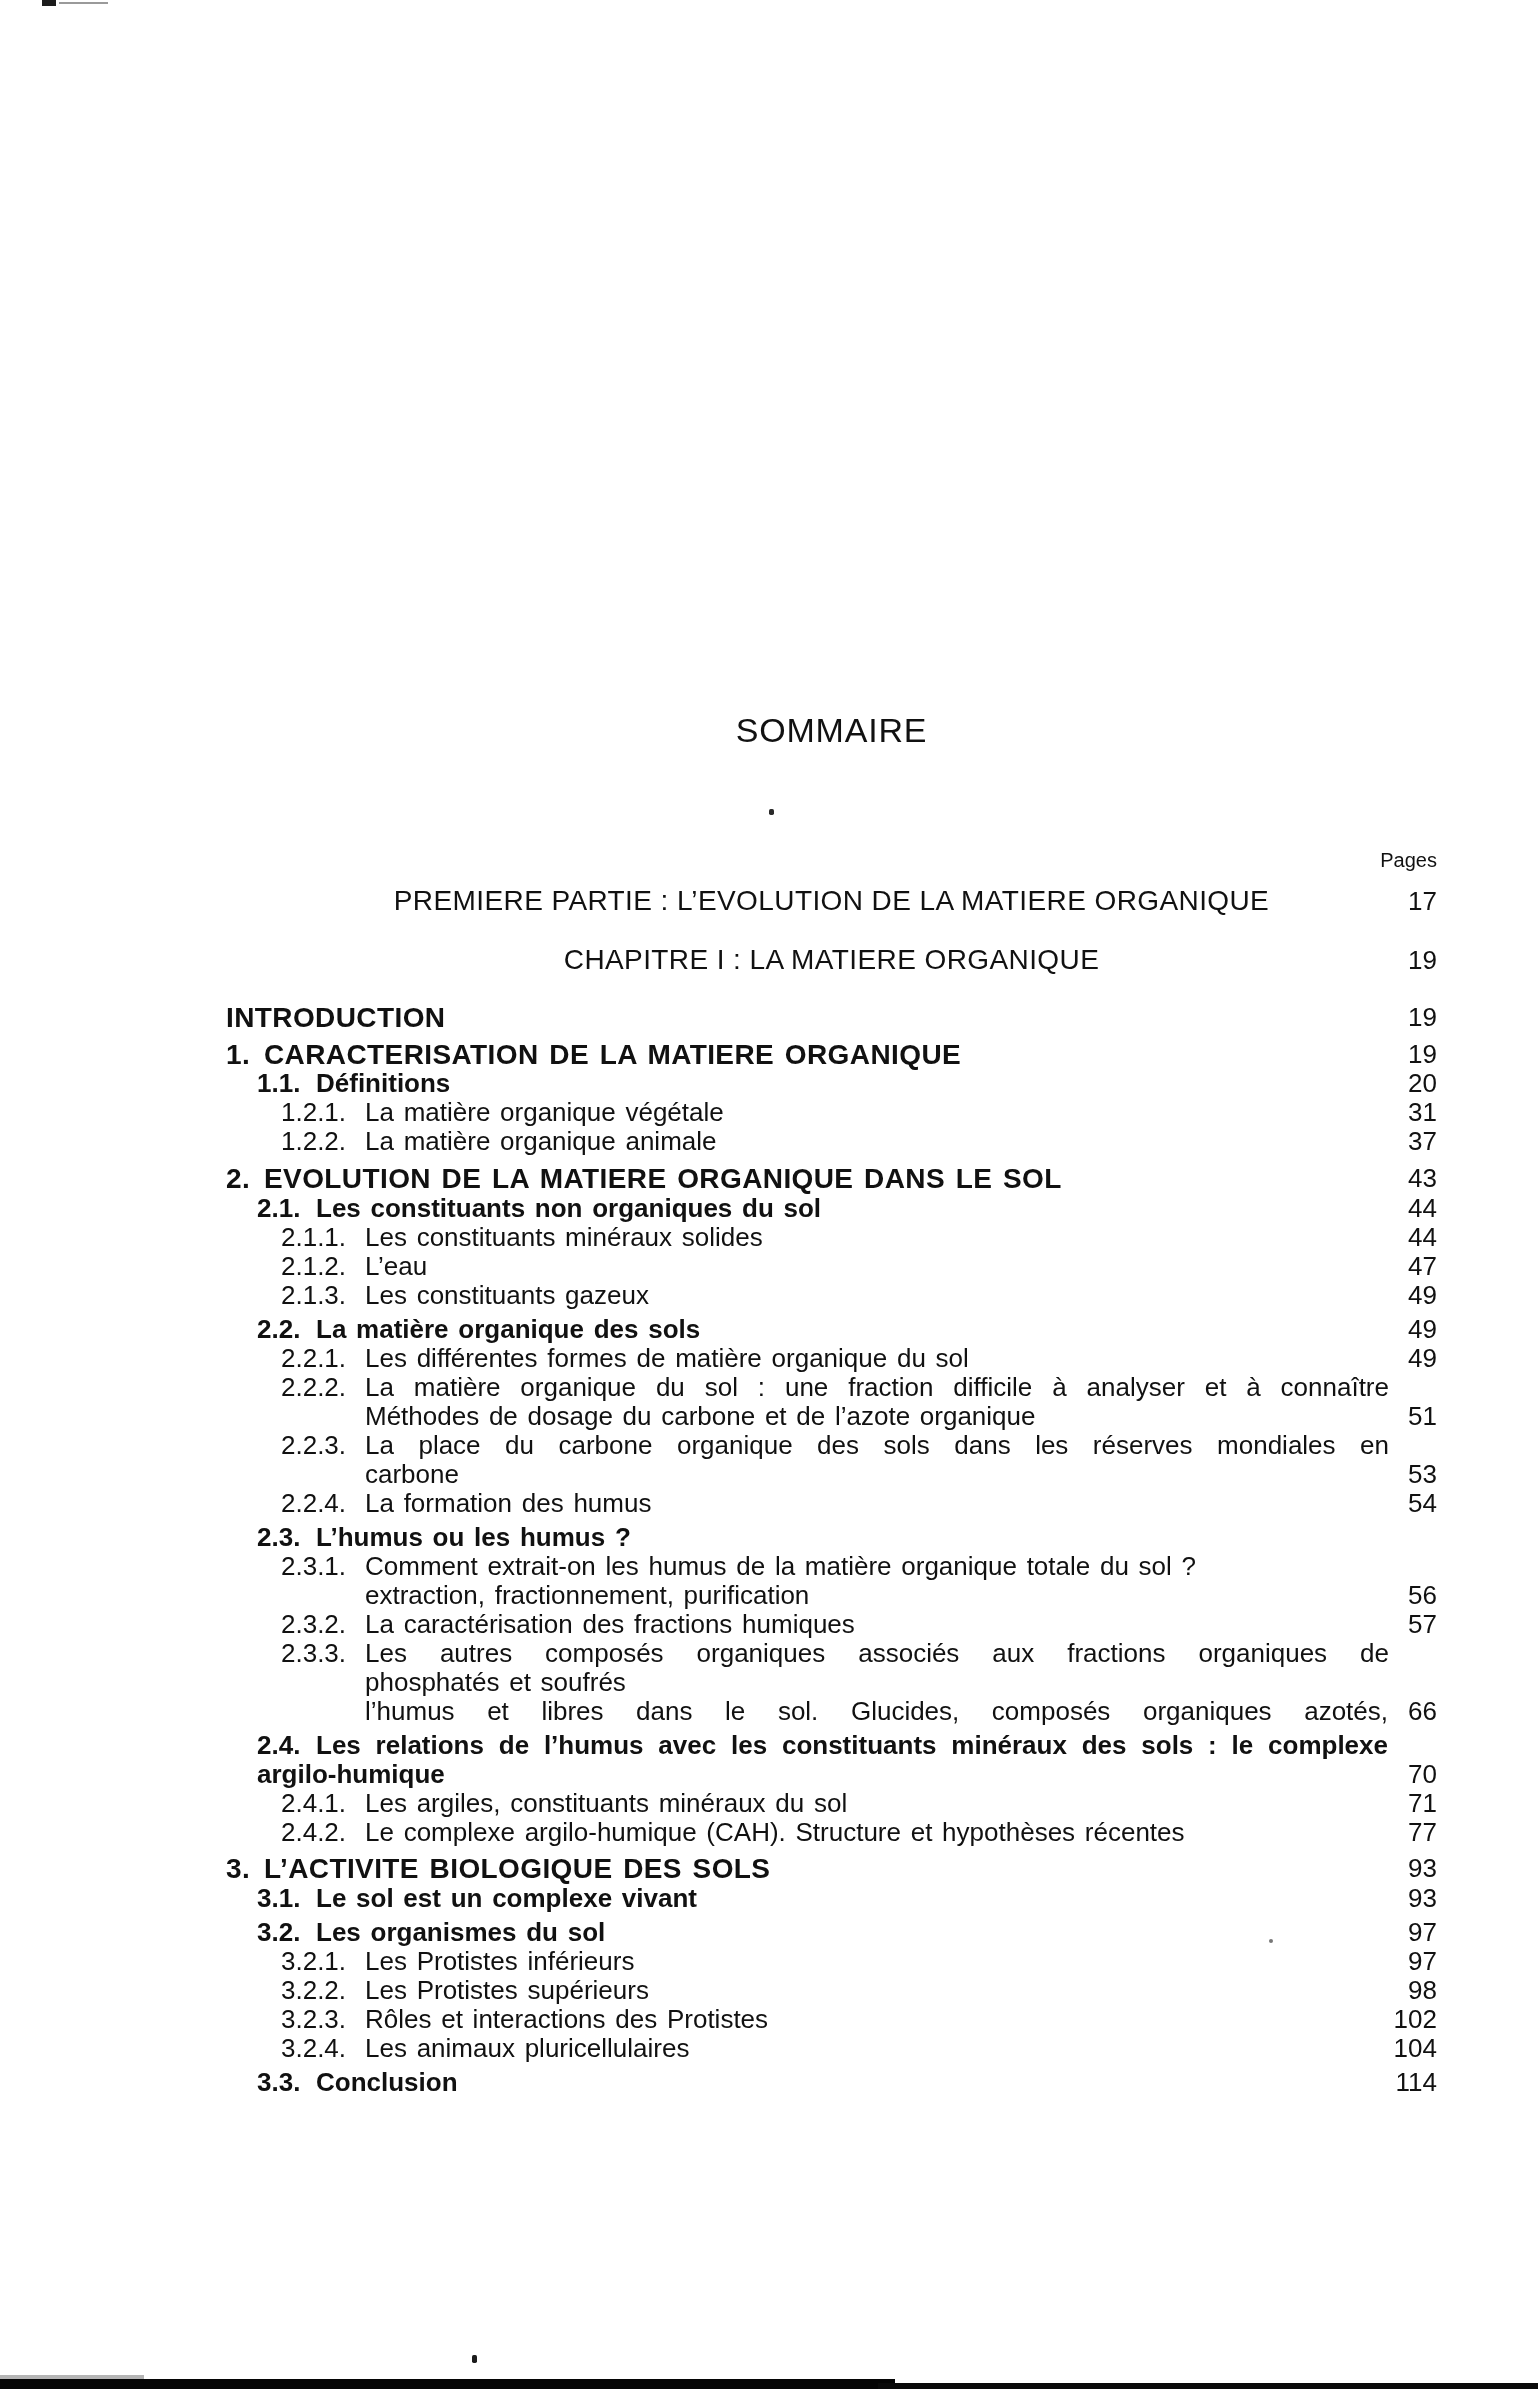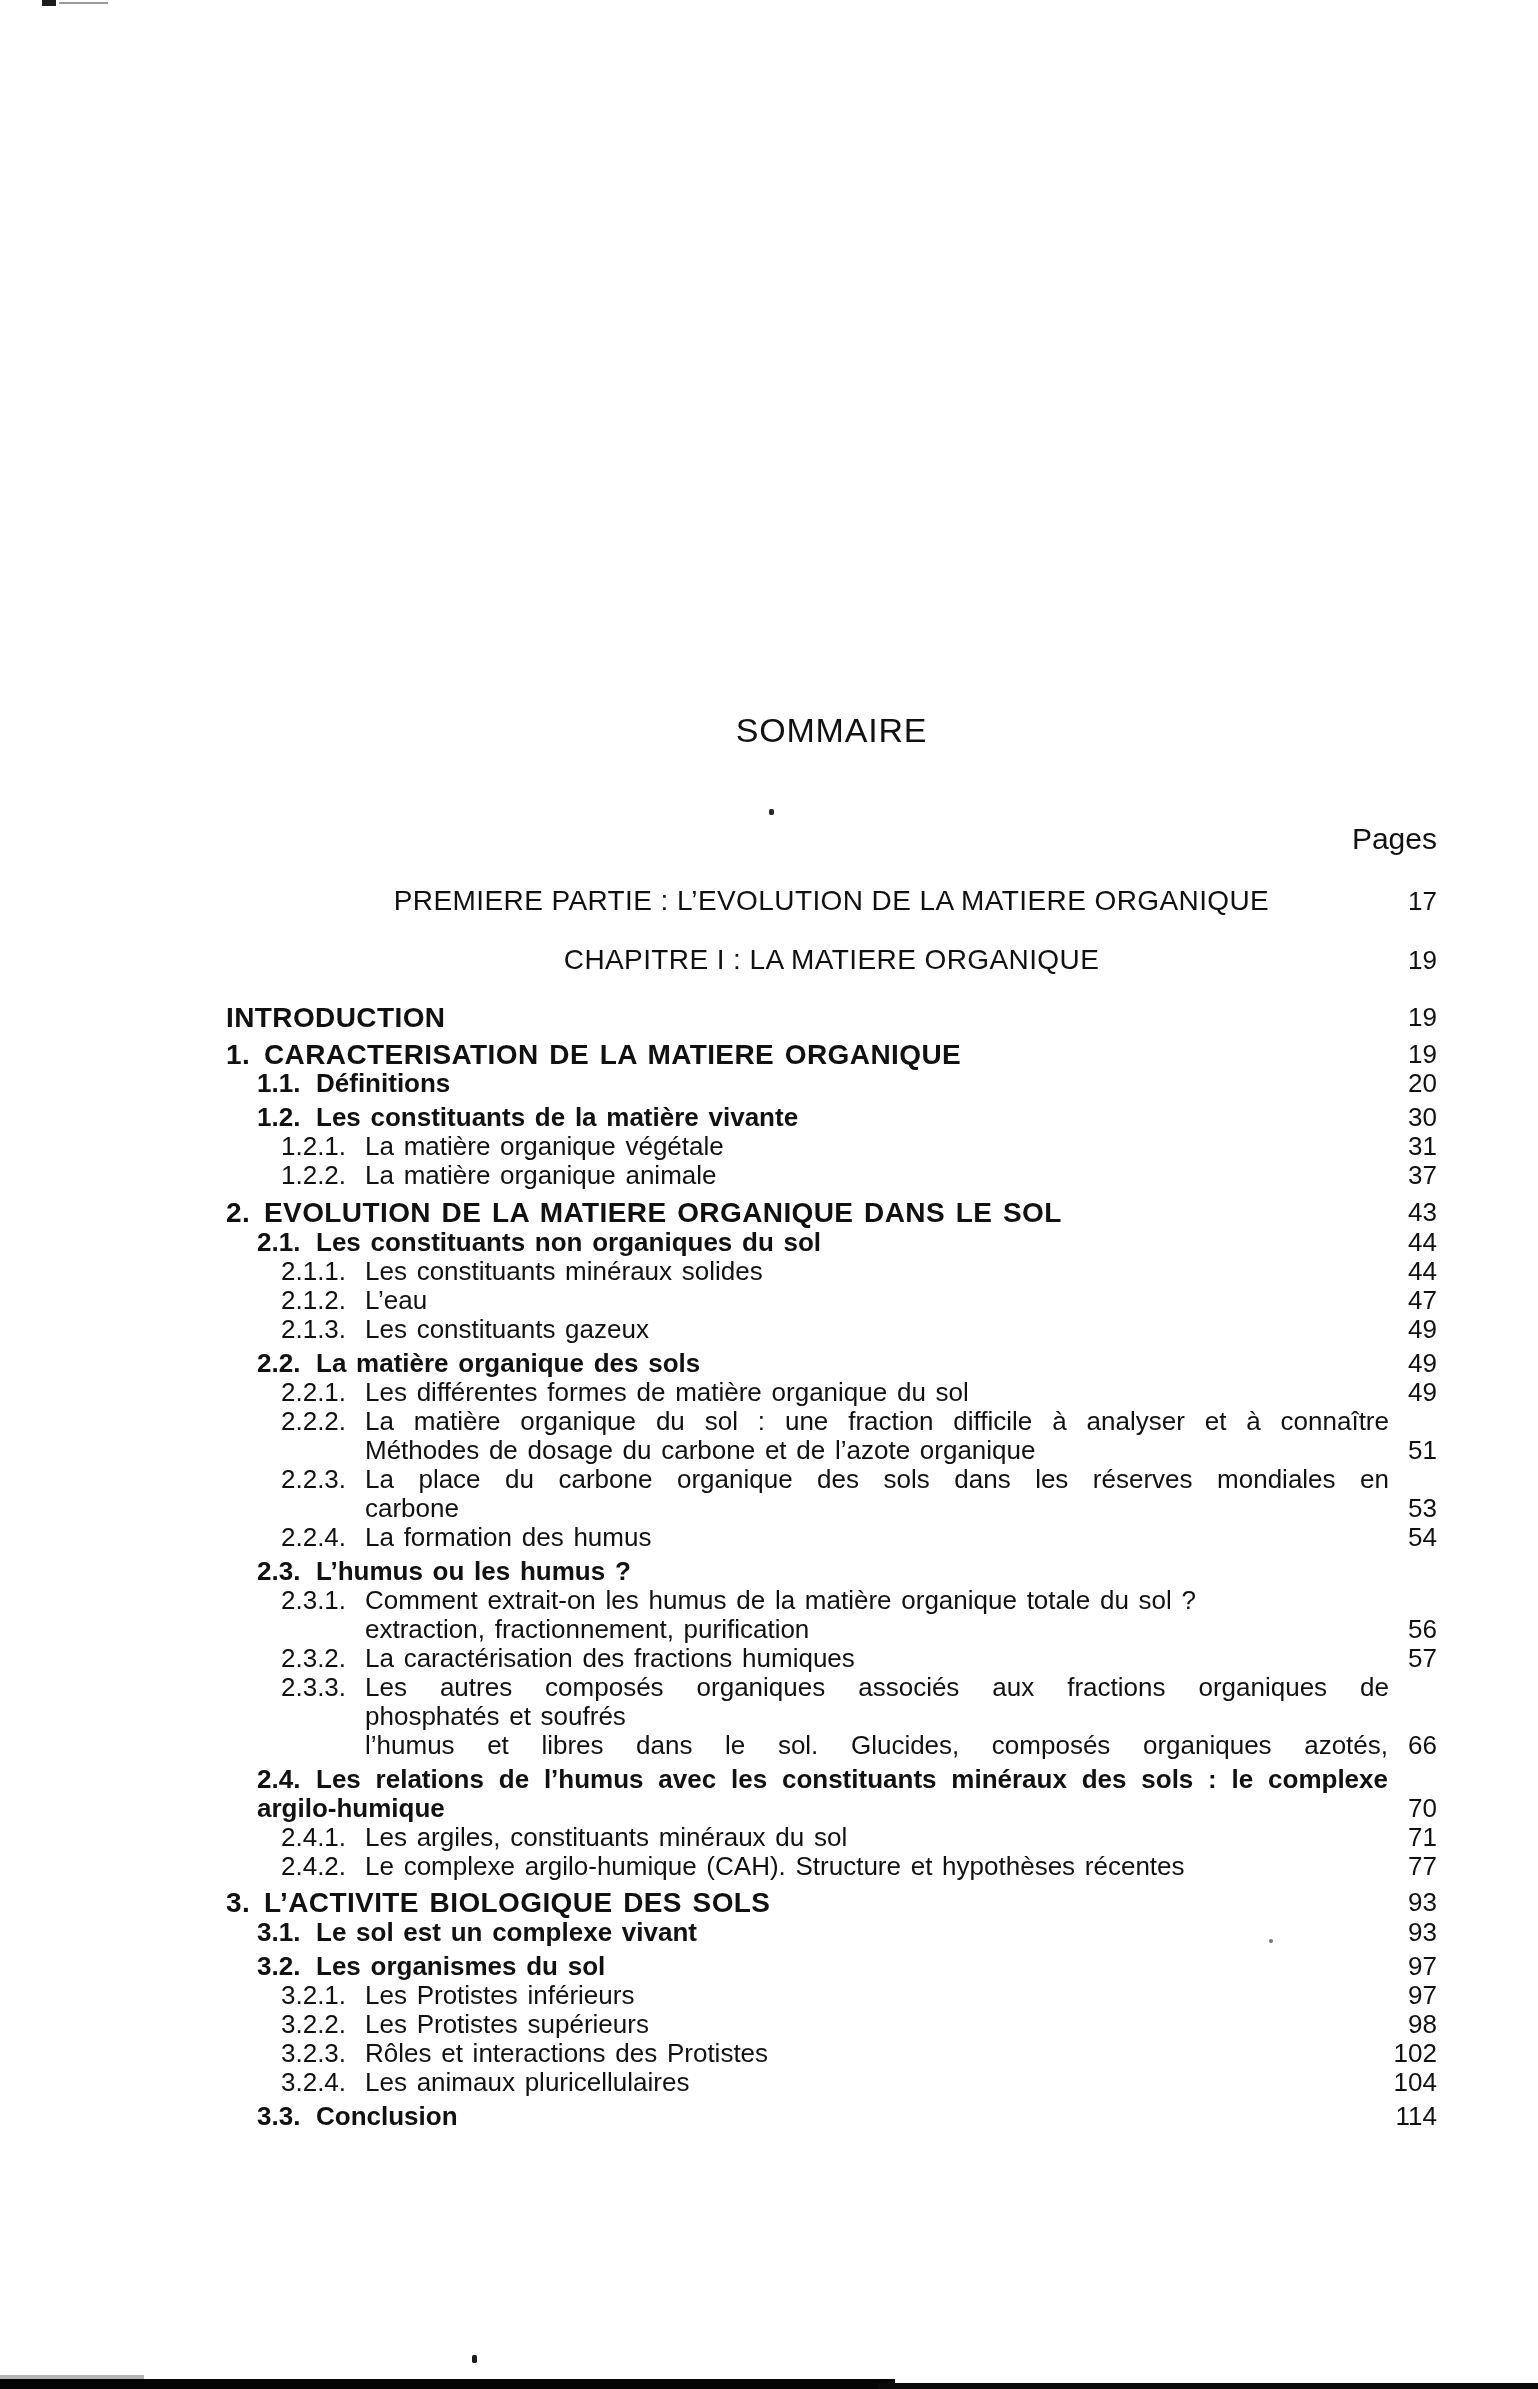--- a/index.html
+++ b/index.html
@@ -25,22 +25,22 @@
   }
   .title-dot {
     position: absolute;
     left: 769px; top: 809px;
     width: 5px; height: 5.9px;
     background: #2a2a2a;
     border-radius: 1.7px;
   }
   .pages-label {
     position: absolute;
-    right: 101px; top: 822px;
-    font-size: 30px;
+    right: 101px; top: 849px;
+    font-size: 20px;
   }
   .heading-row {
     position: absolute;
     left: 226px;
     width: 1211px;
     height: 34px;
     font-size: 28px;
   }
   .heading-row .hlabel {
     display: block;
@@ -143,24 +143,20 @@
         <div class="pg">19</div>
       </div>
       <div class="entry lv1">
         <div class="line"><span class="num">1.</span>CARACTERISATION DE LA MATIERE ORGANIQUE</div>
         <div class="pg">19</div>
       </div>
       <div class="entry lv2">
         <div class="line"><span class="num">1.1.</span>Définitions</div>
         <div class="pg">20</div>
       </div>
-      <div class="entry lv2">
-        <div class="line"><span class="num">1.2.</span>Les constituants de la matière vivante</div>
-        <div class="pg">30</div>
-      </div>
       <div class="entry lv3">
         <div class="line"><span class="num">1.2.1.</span>La matière organique végétale</div>
         <div class="pg">31</div>
       </div>
       <div class="entry lv3">
         <div class="line"><span class="num">1.2.2.</span>La matière organique animale</div>
         <div class="pg">37</div>
       </div>
       <div class="entry lv1">
         <div class="line"><span class="num">2.</span>EVOLUTION DE LA MATIERE ORGANIQUE DANS LE SOL</div>

